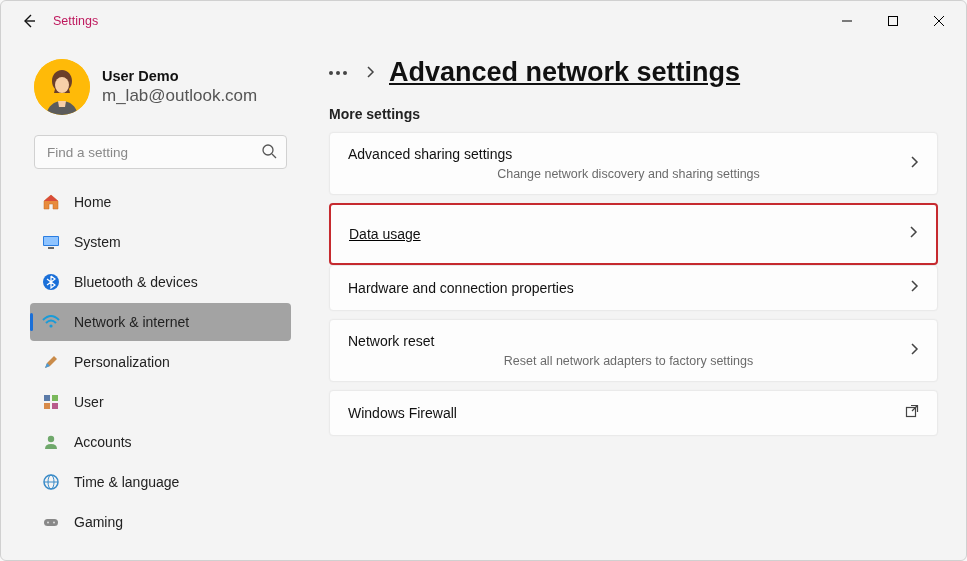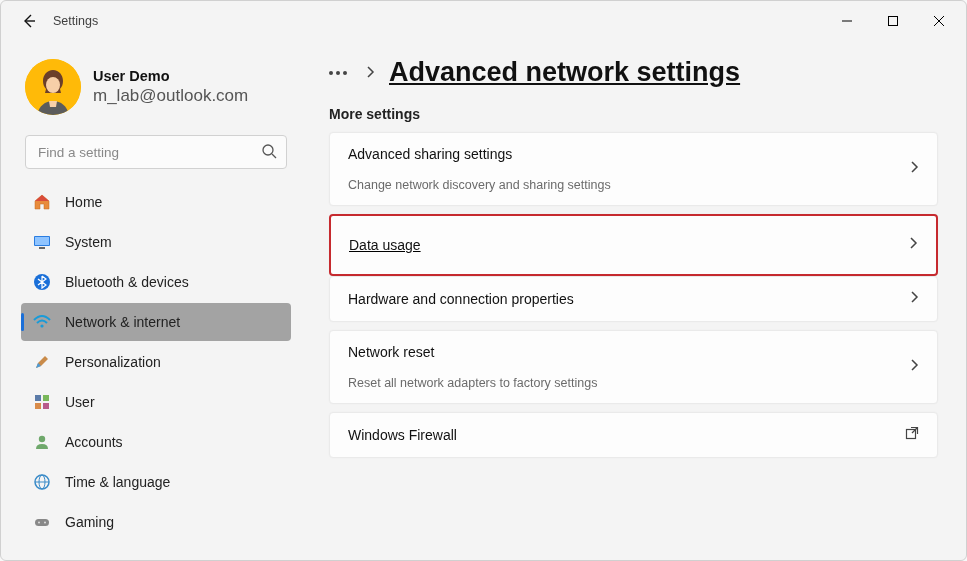--- a/index.html
+++ b/index.html
@@ -1,25 +1,25 @@
 <!DOCTYPE html>
 <html><head>
 <meta charset="utf-8">
 <style>
   * { box-sizing: border-box; margin: 0; padding: 0; font-family: "Segoe UI", Arial, sans-serif; }
   html, body { width: 967px; height: 561px; background: #f8f8f8; overflow: hidden; }
   .window { width: 967px; height: 561px; background: #f4f4f4; position: relative; border: 1px solid #d0d0d0; border-radius: 6px; }
   .titlebar { height: 40px; display: flex; align-items: center; padding: 0 4px 0 14px; }
   .back-btn { width: 28px; height: 28px; display:flex; align-items:center; justify-content:center; color:#111; }
-  .title-text { margin-left: 10px; font-size: 12.5px; color:#404040; }
+  .title-text { margin-left: 10px; font-size: 12.5px; color:#be185d; }
   .win-controls { margin-left: auto; display: flex; }
   .win-btn { width: 46px; height: 32px; display:flex; align-items:center; justify-content:center; }
   .win-btn svg { stroke:#000; }
   .body { display:flex; height: calc(100% - 40px); }
-  .sidebar { width: 300px; padding: 12px 10px 0 20px; display:flex; flex-direction:column; }
+  .sidebar { width: 300px; padding: 12px 10px 0 29px; display:flex; flex-direction:column; }
   .profile { display:flex; align-items:center; gap:12px; padding: 6px 4px 16px 4px; }
   .avatar { width:56px; height:56px; border-radius:50%; background:#ffba08; display:flex; align-items:flex-end; justify-content:center; overflow:hidden; }
   .avatar svg { width:56px; height:56px; }
   .profile-name { font-size:14.5px; font-weight:600; color:#111; }
   .profile-email { font-size:17px; color:#555; margin-top:2px; }
   .search-wrap { position:relative; margin: 4px 4px 14px 4px; }
   .search { width:100%; height:34px; border:1px solid #d1d1d1; border-radius:4px; background:#fbfbfb; padding:0 36px 0 12px; font-size:13.5px; color:#333; }
   .search::placeholder { color:#888; }
   .search-icon { position:absolute; right:10px; top:8px; color:#555; }
   .nav { display:flex; flex-direction:column; gap:2px; overflow:auto; }
@@ -31,21 +31,21 @@
   .breadcrumb-row { display:flex; align-items:center; gap:14px; margin-bottom:18px; }
   .dots { width:22px; display:flex; gap:3px; }
   .dots span { width:4px; height:4px; background:#444; border-radius:50%; display:block; }
   .crumb-sep { color:#444; font-size:14px; }
   .page-title { font-size:27px; font-weight:600; color:#111;text-decoration:underline; }
   .section-head { font-size:14px; font-weight:600; color:#222; margin: 8px 0 10px 0; }
   .card { background:#fdfdfd; border:1px solid #eaeaea; border-radius:4px; padding:13px 18px; margin-bottom:8px; display:flex; align-items:center; box-shadow:0 0 0 0.5px rgba(0,0,0,0.02); }
   .card.highlight { border:2.5px solid #c62a2f; padding:20px 18px; margin-top:8px; margin-bottom:0;text-decoration:underline; }
   .card-main { flex:1; }
   .card-title { font-size:14px; color:#111; }
-  .card-sub { font-size:12.5px; color:#6b6b6b; margin-top:16px; }
+  .card-sub { font-size:12.5px; color:#6b6b6b; margin-top:5px;text-align:center; }
   .chev { color:#444; }
 </style>
 </head>
 <body>
 
 <div class="window">
 
   <div class="titlebar">
     <div class="back-btn">
       <svg width="16" height="16" viewBox="0 0 16 16">

